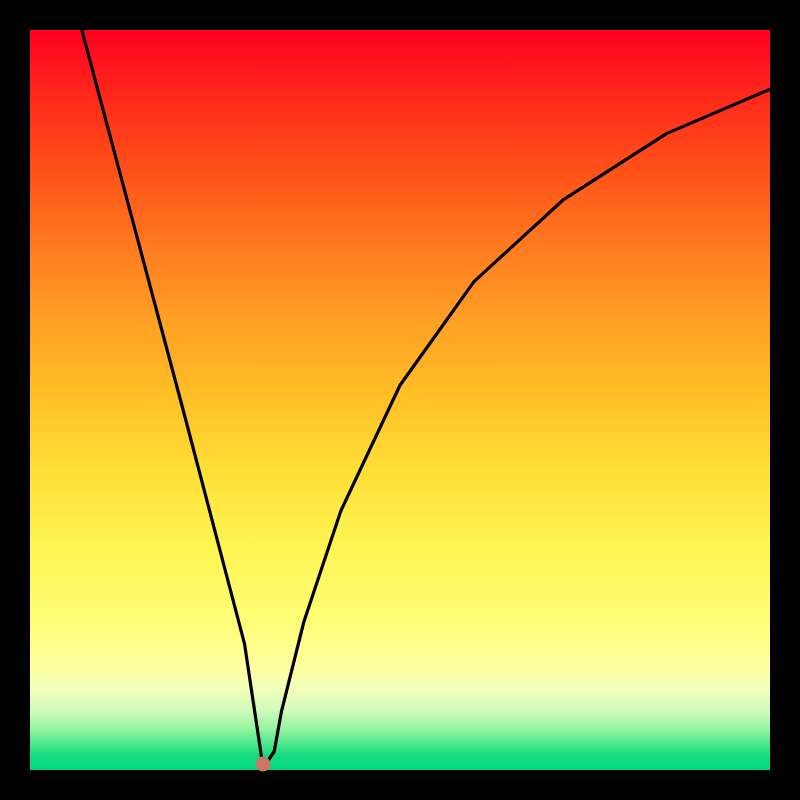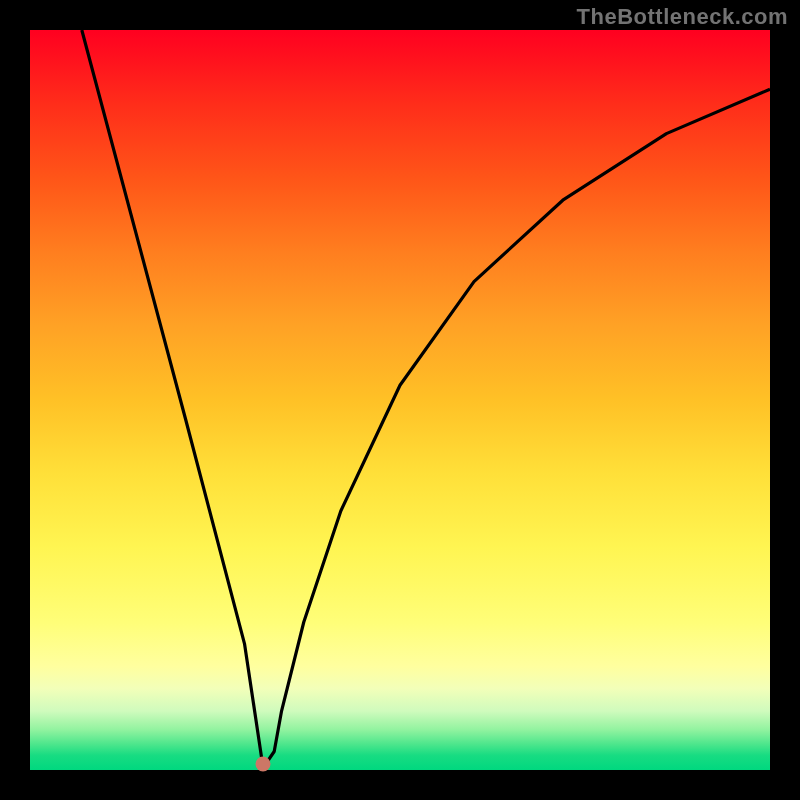--- a/index.html
+++ b/index.html
@@ -92,14 +92,13 @@
                L 370 355.2
                L 444 251.6
                L 532.8 170.2
                L 636.4 103.6
                L 740 59.2" fill="none" stroke="#000" stroke-width="3.2" stroke-linejoin="round"></path>
     </svg>
 
     <div class="dot" style="left:31.5%; top:99.2%;"></div>
   </div>
 
-  <div class="watermark">TheBottleneck.com</div>
 </div>
 
 </body></html>

